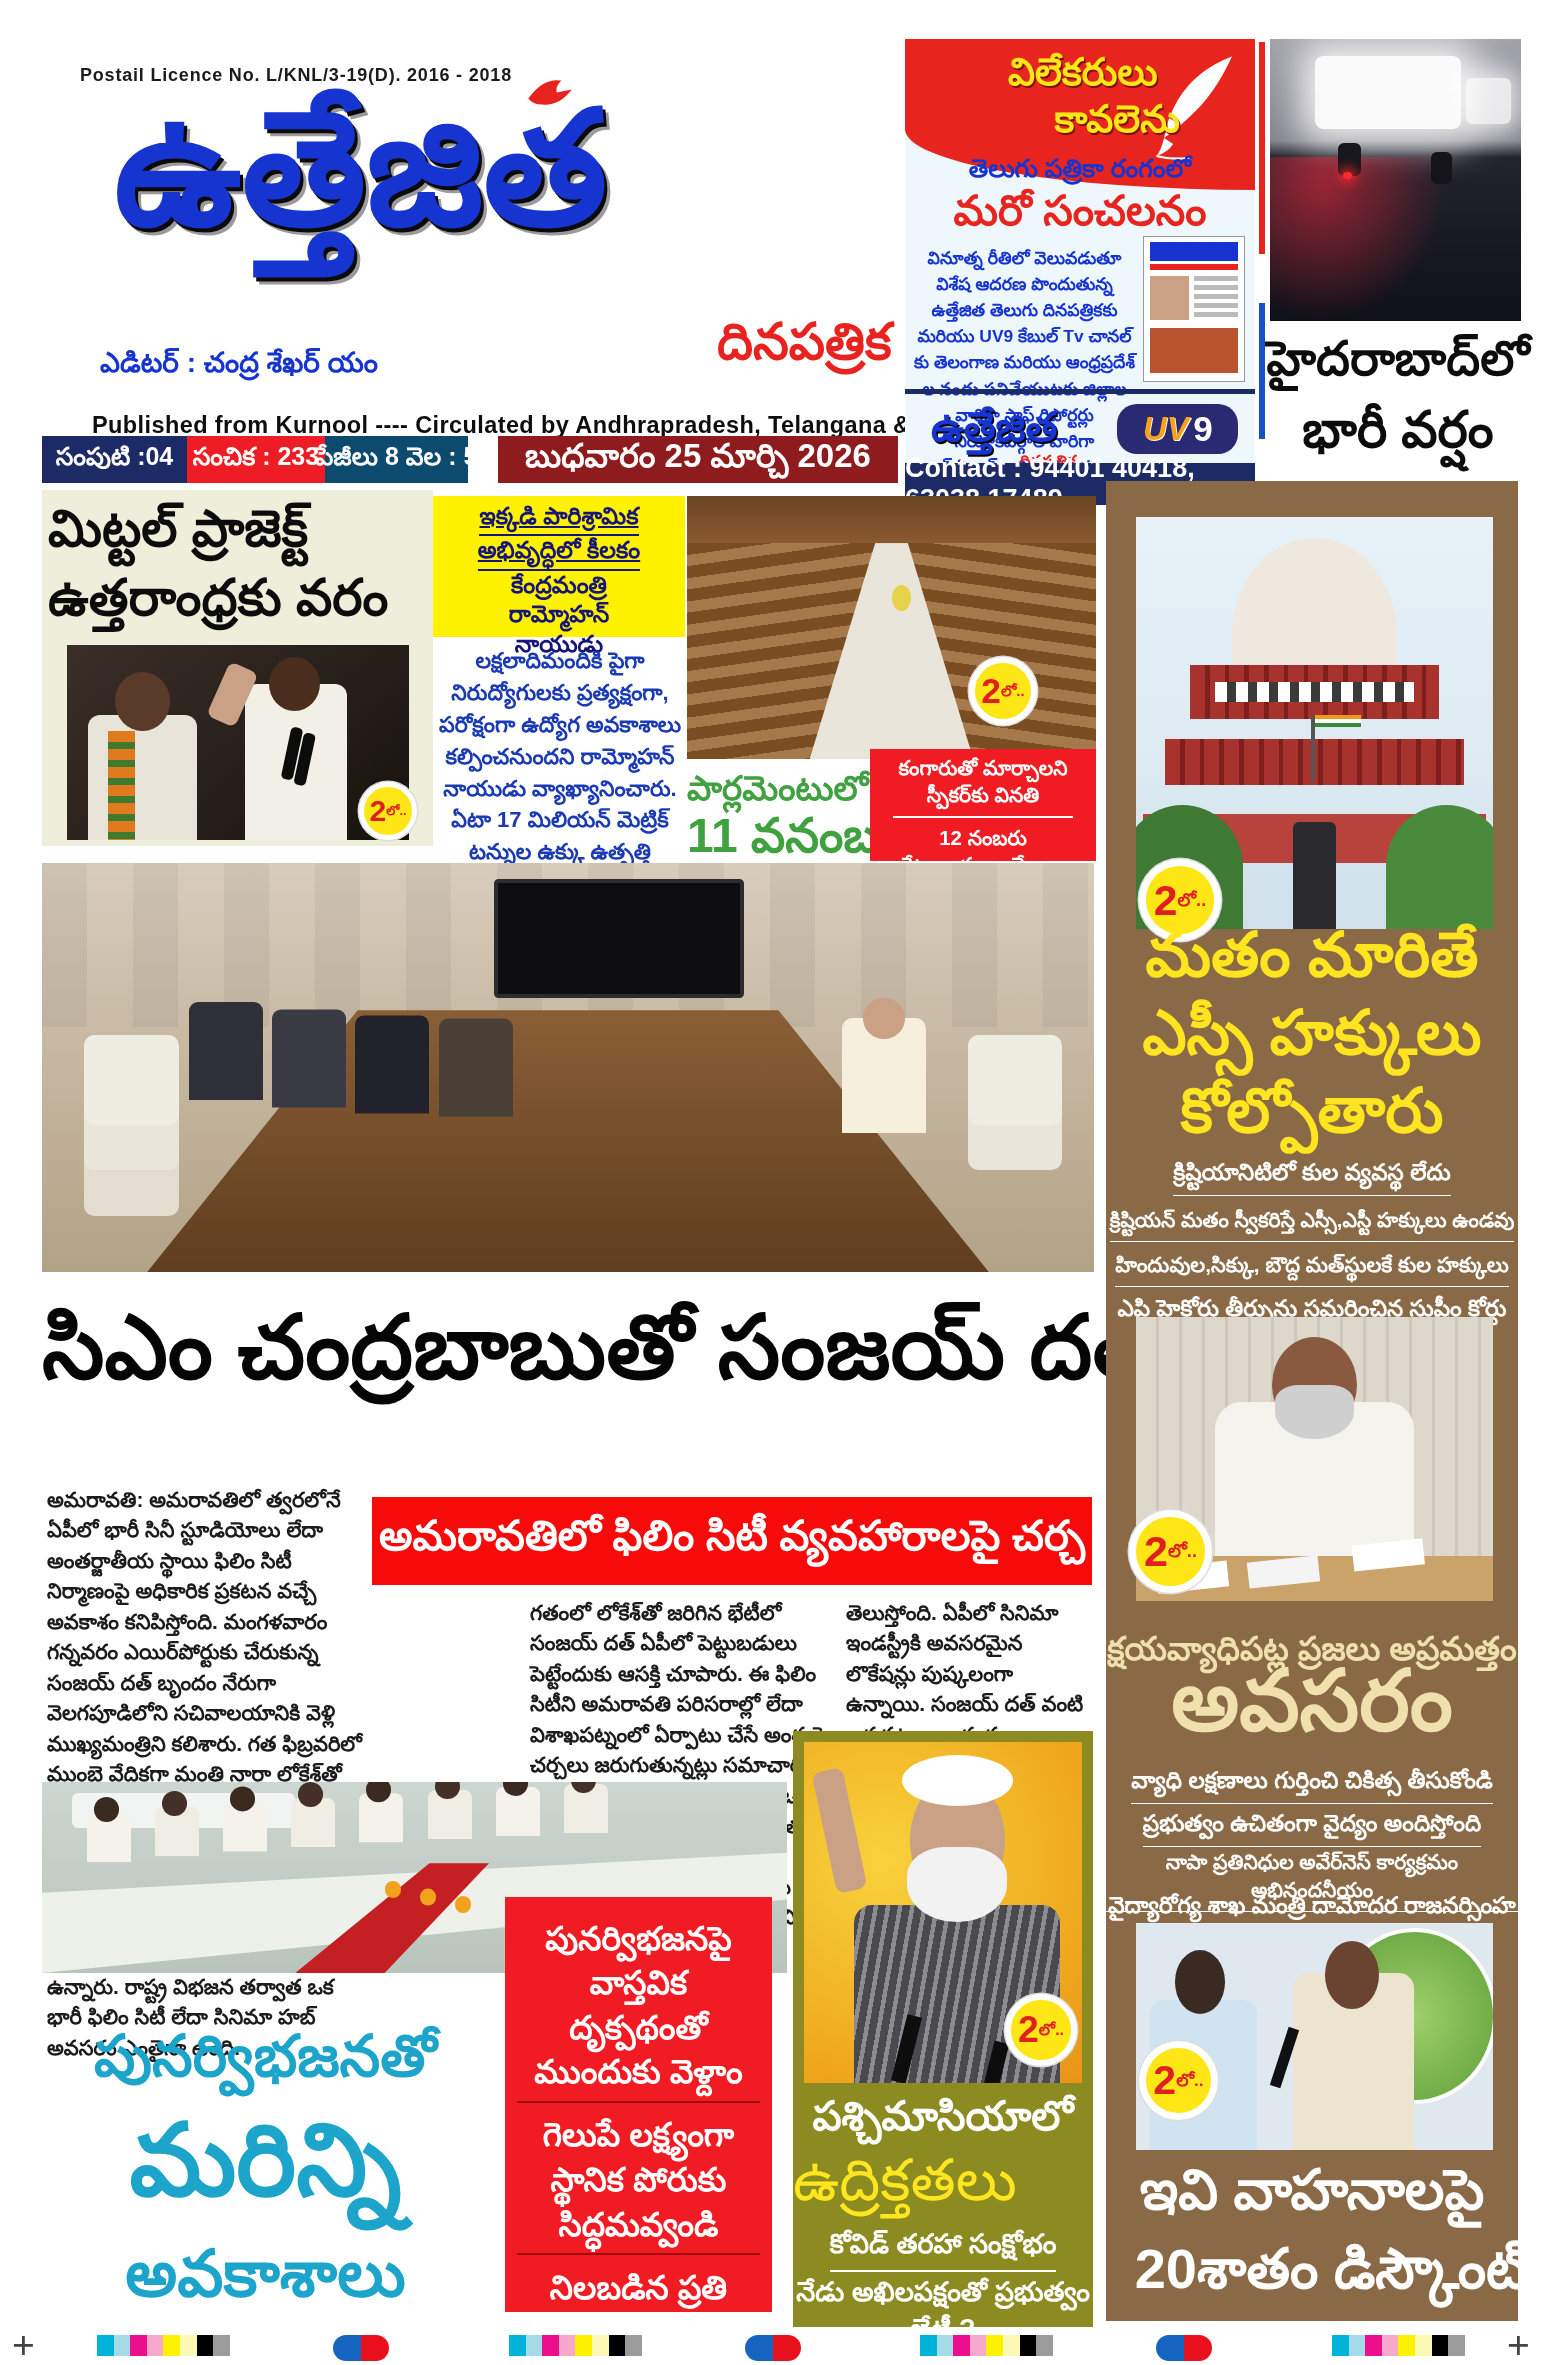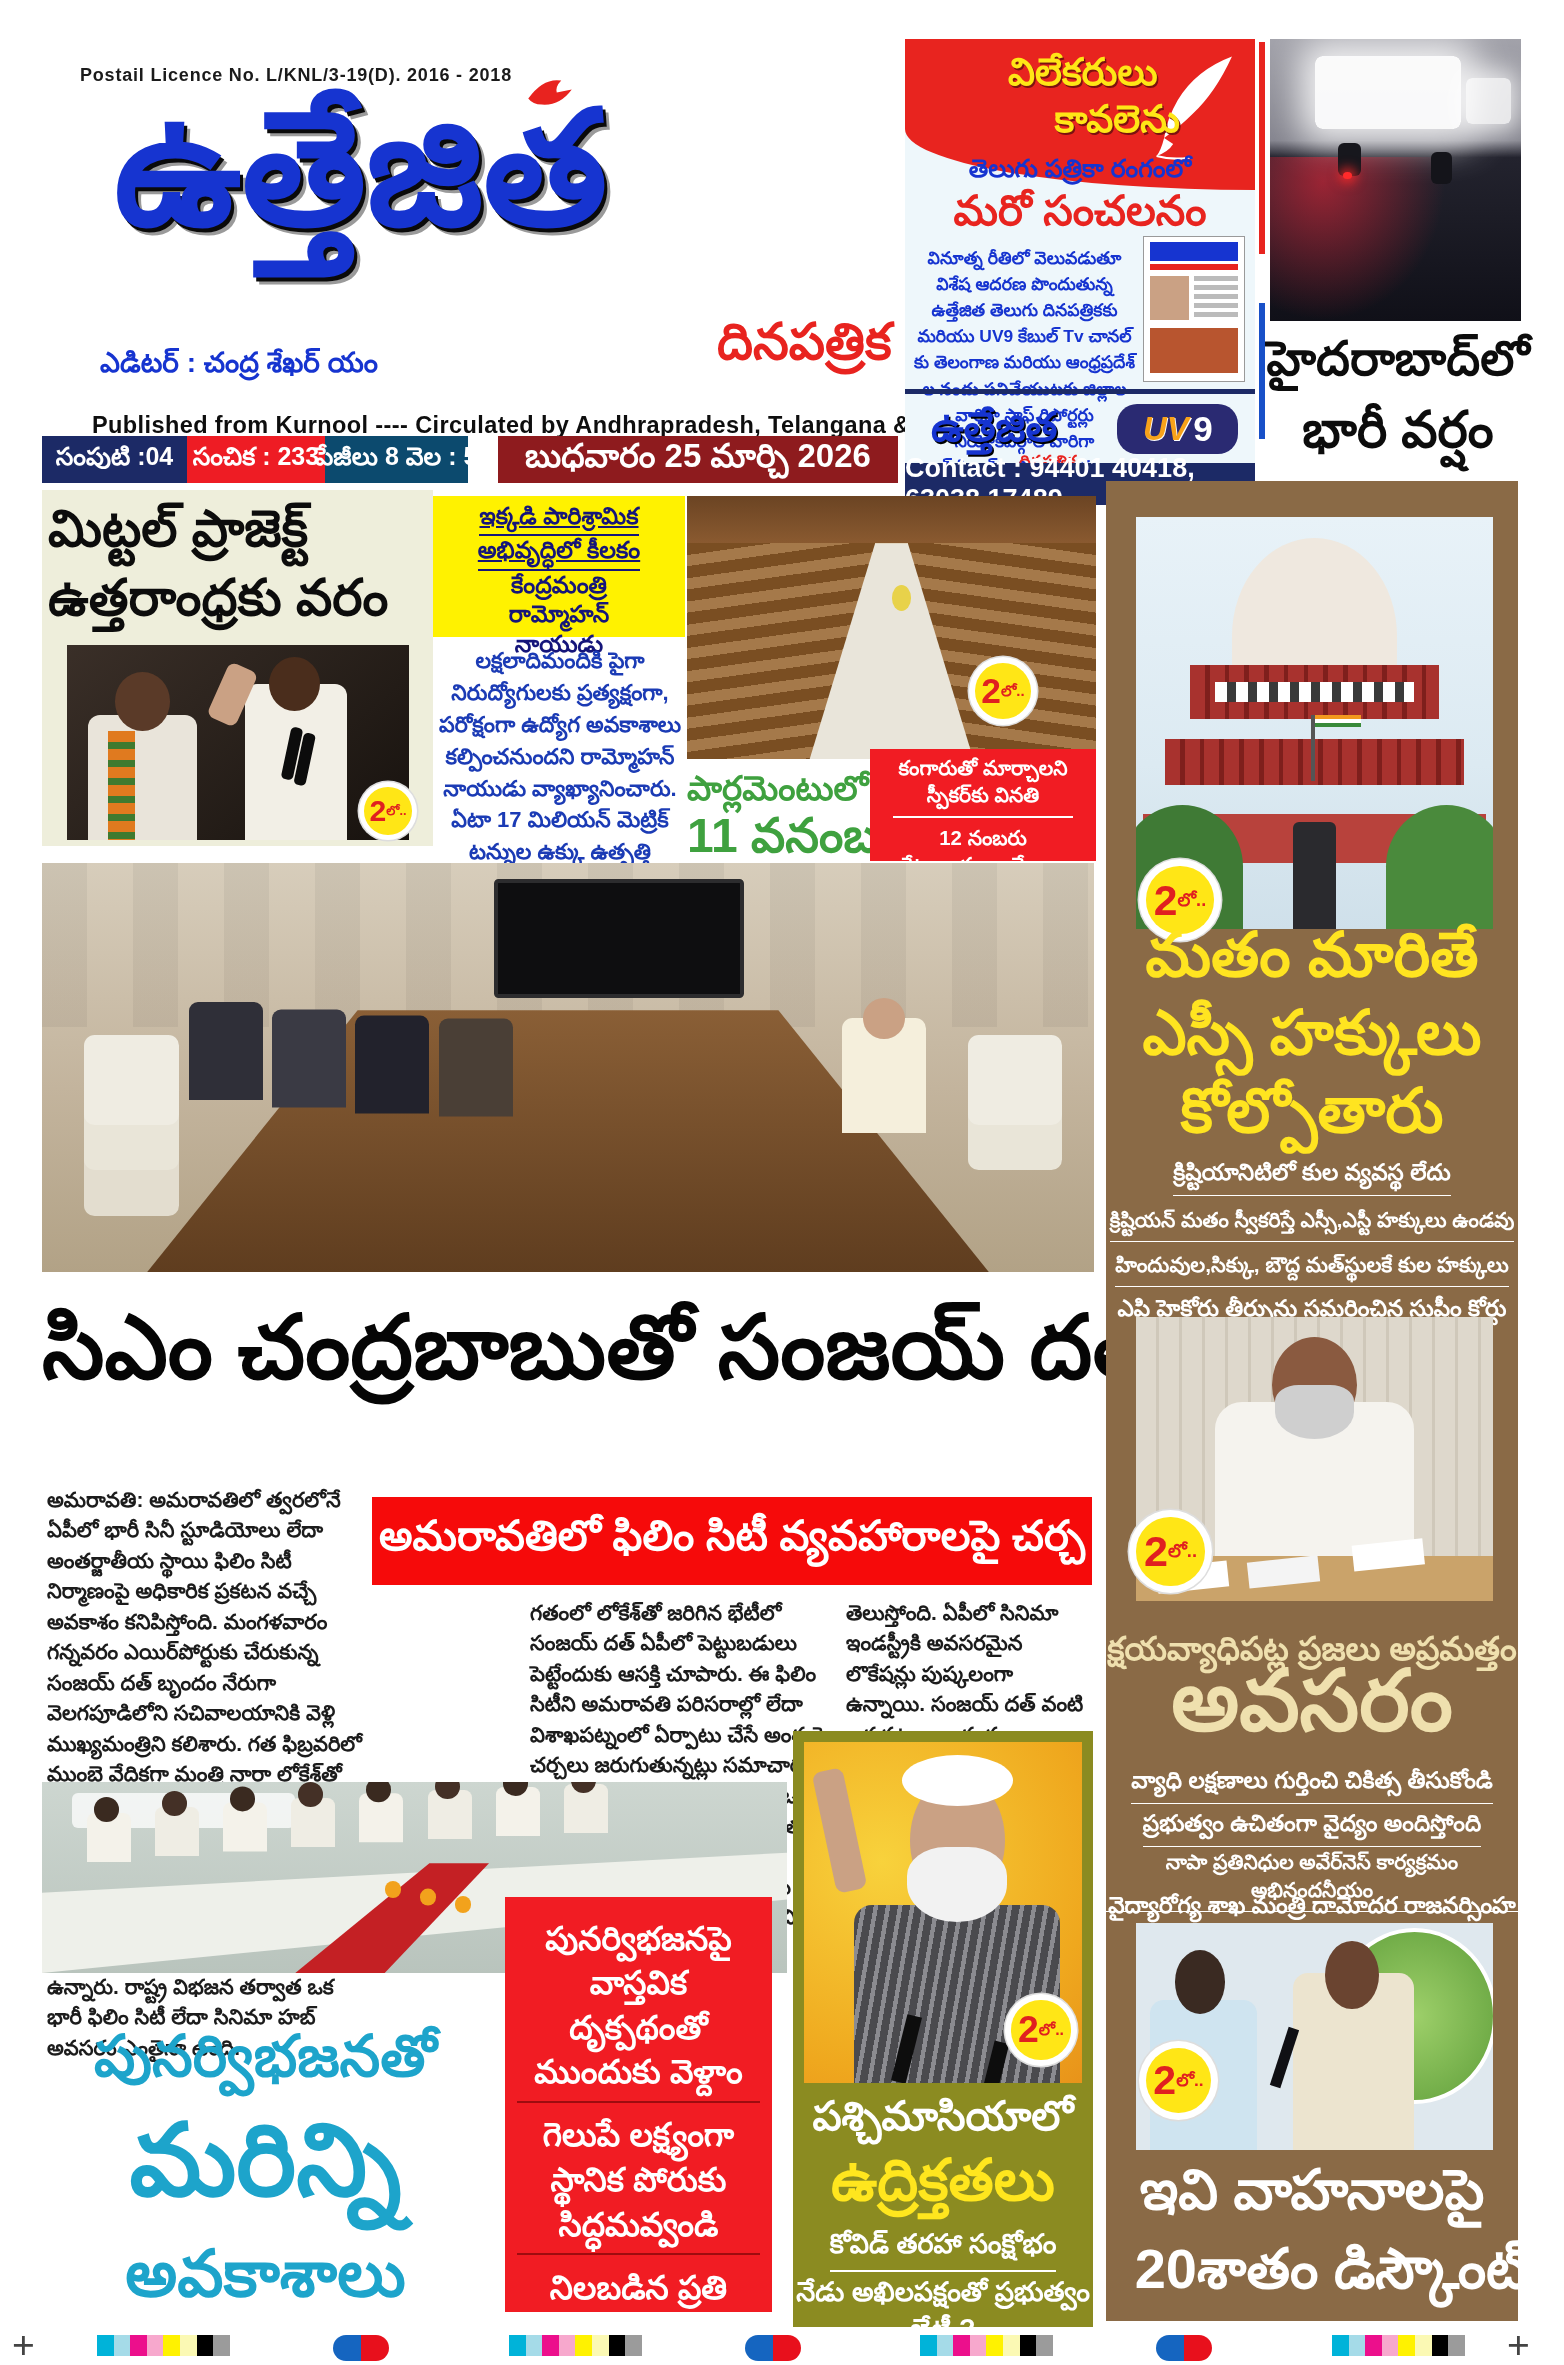--- a/index.html
+++ b/index.html
@@ -61,21 +61,21 @@
   .sidebar{position:absolute;background:#8a6a46;}
   .sb-yellow{color:#ffe420;font-weight:bold;font-size:62px;line-height:1;text-align:center;width:100%;}
   .sb-sub{color:#fff;font-weight:bold;font-size:23px;text-align:center;width:100%;}
   .sb-sub .u{display:inline-block;border-bottom:1.5px solid #fff;padding-bottom:3.8px;}
   .sb-cream{color:#efe0ae;font-weight:bold;text-align:center;width:100%;}
   .sb-white{color:#fff;font-weight:bold;font-size:56px;line-height:1;text-align:center;width:100%;}
 
   
   .olive{background:#8b8b21;}
   .modi-h1{color:#fff;font-weight:bold;font-size:41px;text-align:center;width:100%;}
-  .modi-h2{color:#ffe61e;font-weight:bold;font-size:58px;text-align:center;width:100%;}
+  .modi-h2{color:#ffe61e;font-weight:normal;font-size:58px;width:100%;}
   .modi-sub{color:#fff;font-weight:bold;font-size:27px;text-align:center;width:100%;}
   .modi-sub .u{display:inline-block;border-bottom:2.3px solid #fff;padding-bottom:3.8px;}
 
   .teal{color:#1da4cb;font-weight:bold;text-align:center;line-height:1;}
 
   
   .redbox2{background:#f11c23;color:#fff;font-weight:bold;text-align:center;font-size:33px;line-height:1.35;}
   .redbox2 .u{display:inline-block;border-bottom:2.3px solid rgba(90,0,0,.55);padding-bottom:6px;margin-bottom:10.6px;}
 
   

